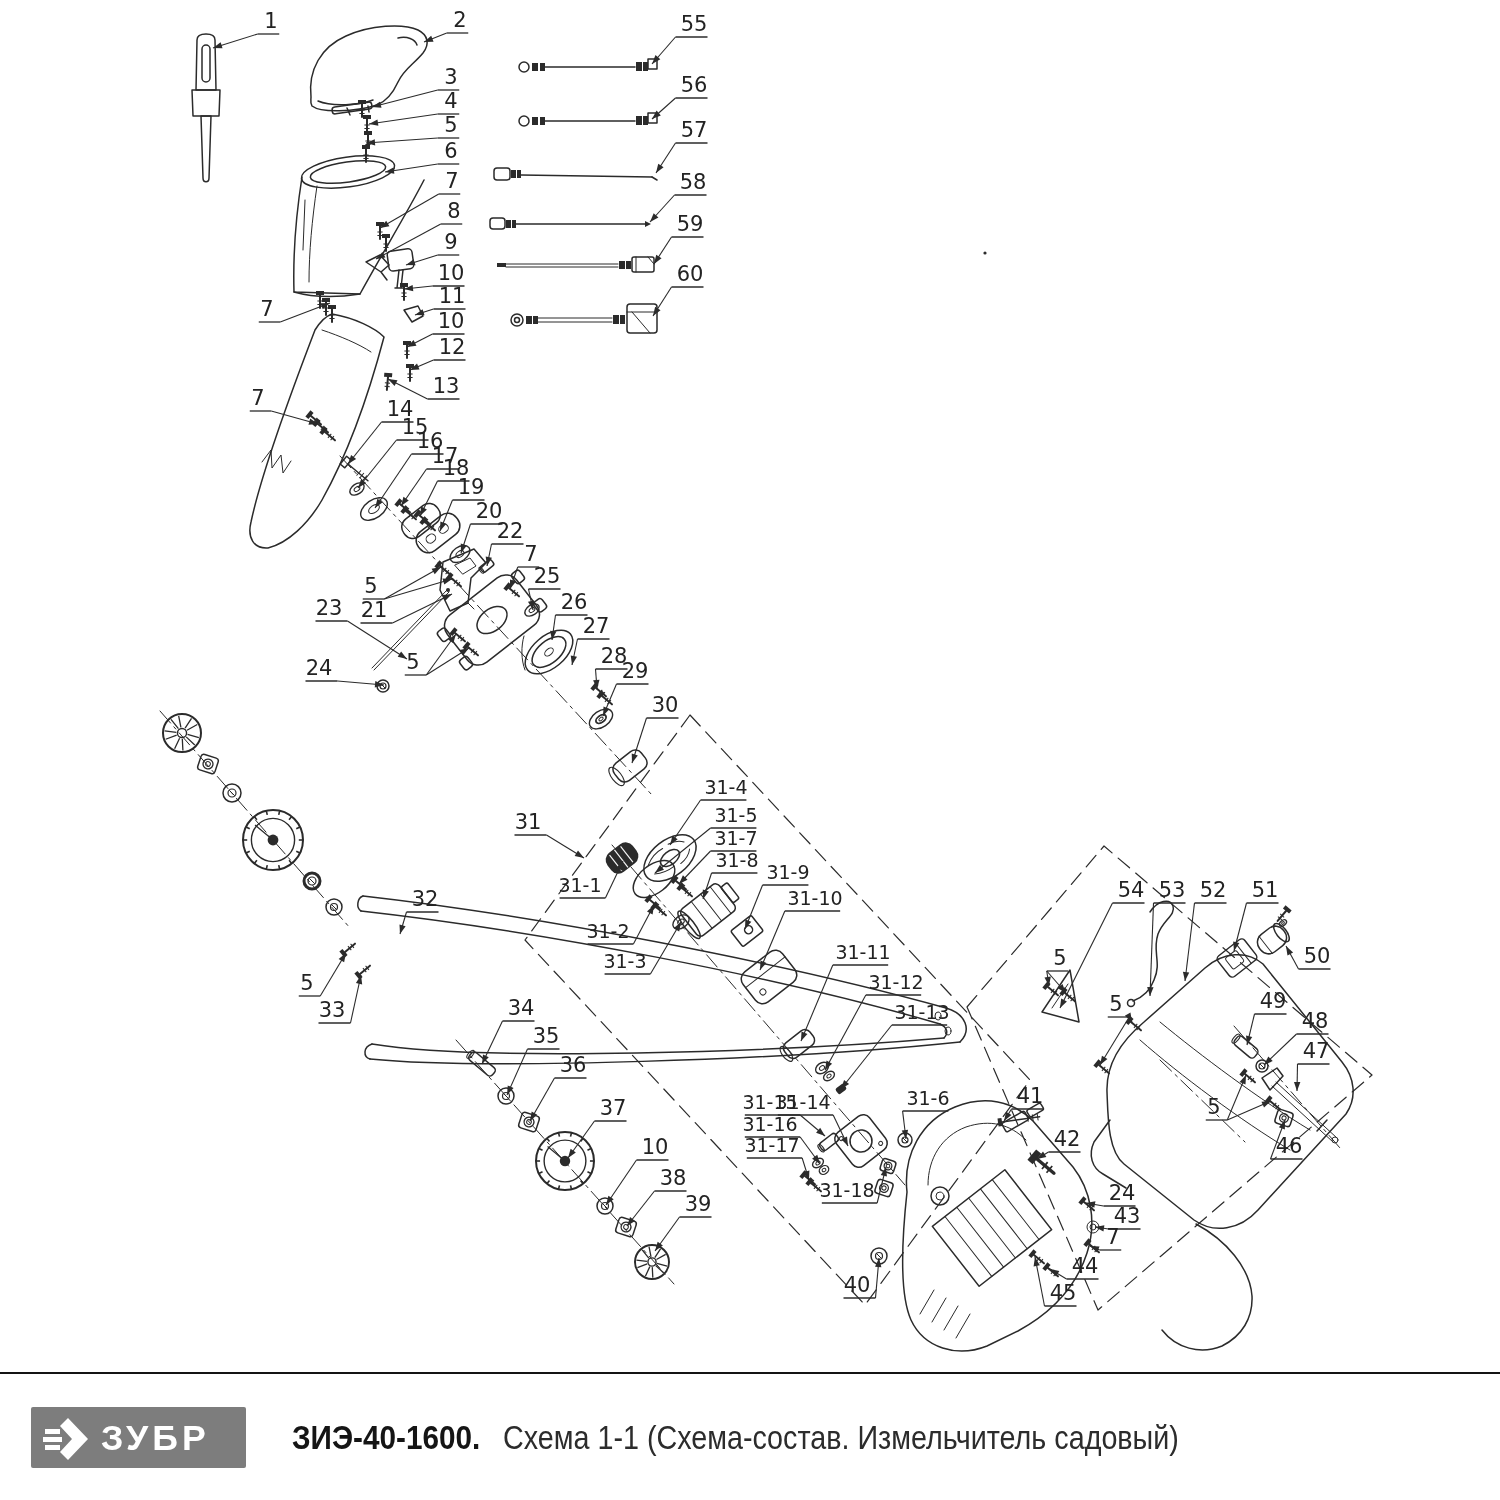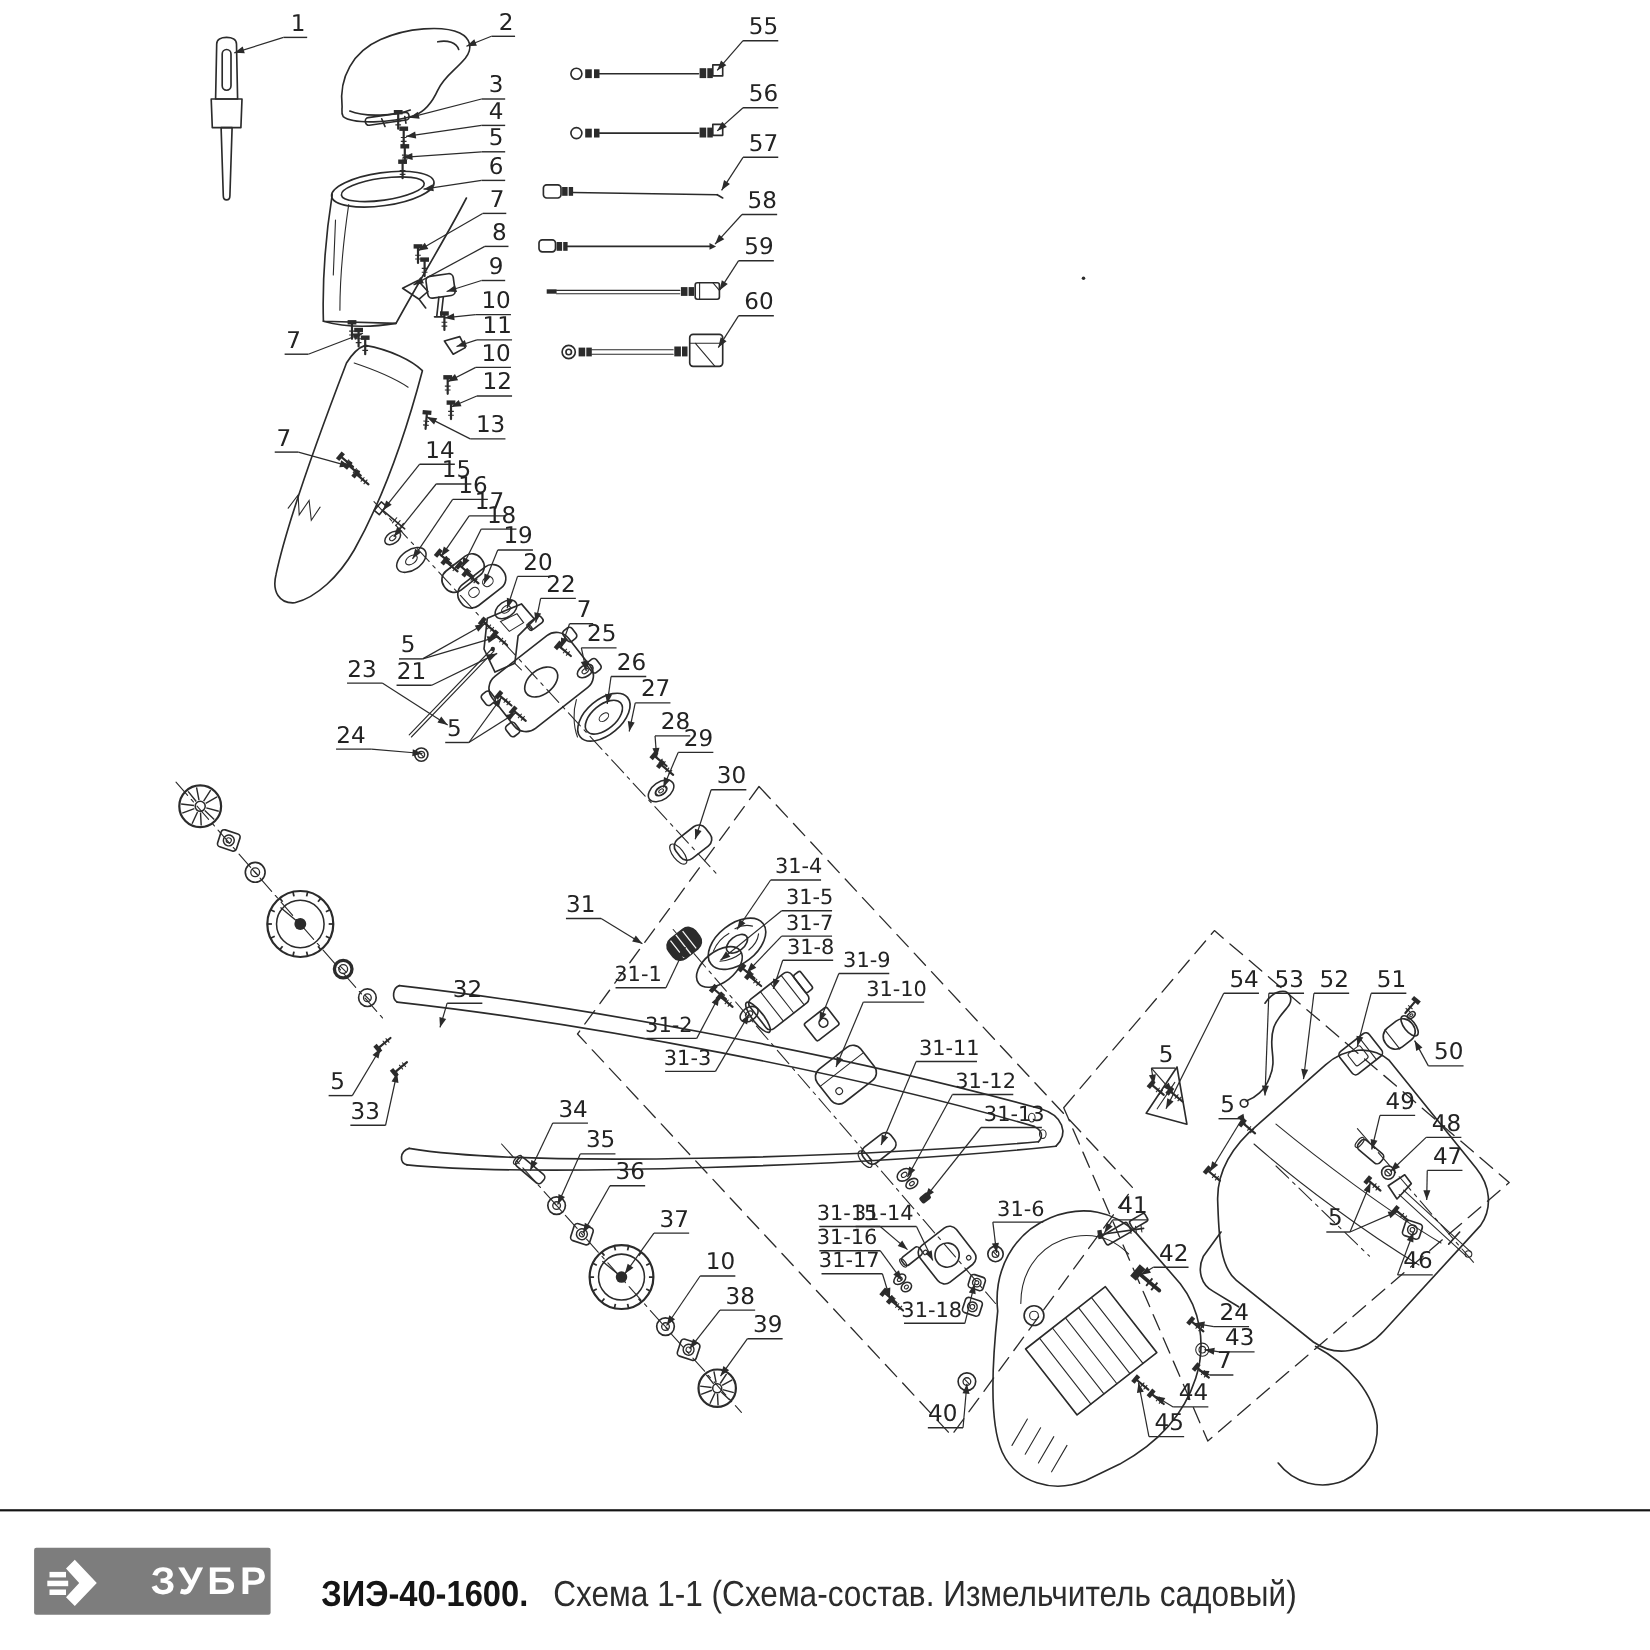--- a/index.html
+++ b/index.html
@@ -10,21 +10,21 @@
   .thin{fill:none;stroke:#2b2b2b;stroke-width:1;stroke-linecap:round;}
   .dk{fill:#2b2b2b;stroke:none;}
   .dash{stroke-dasharray:15 8;stroke-width:1.2;}
   .dashdot{stroke-dasharray:16 5 3 5;stroke-width:1;}
   .footer{position:absolute;left:0;top:1372px;width:1500px;height:128px;background:#fff;
           border-top:2px solid #141414;box-sizing:border-box;}
   .logo{position:absolute;left:31px;top:33px;width:215px;height:61px;border-radius:2px;
         display:flex;align-items:center;}
   .logo-text{color:#fff;font-weight:bold;font-size:35px;letter-spacing:4px;margin-left:8px;
              transform:scaleX(1.02);transform-origin:left center;}
-  .titlerow{position:absolute;left:292px;top:33px;height:61px;display:flex;align-items:flex-end;white-space:nowrap;}
+  .titlerow{position:absolute;left:292px;top:33px;height:61px;display:flex;align-items:center;white-space:nowrap;}
   .model{font-size:33px;font-weight:bold;display:inline-block;transform:scaleX(0.9);transform-origin:left center;}
   .subtitle{font-size:33px;font-weight:normal;display:inline-block;transform:scaleX(0.87);transform-origin:left center;margin-left:2px;}
 </style>
 </head>
 <body>
 
 <div class="stage">
 
 <svg id="diagram" width="1500" height="1372" viewBox="0 0 1500 1372" xmlns="http://www.w3.org/2000/svg">
 
@@ -1281,21 +1281,21 @@
         <g>
           <path d="M1270.5,1159 L1302.5,1159" stroke="#2b2b2b" stroke-width="1.3" fill="none"></path>
           <text x="1289" y="1153" font-size="21" text-anchor="middle">46</text>
           <path d="M1270.5,1159 L1285,1120" stroke="#2b2b2b" stroke-width="1.1" fill="none"></path>
           <polygon points="1285,1120 1278.8642038638961,1127.3206561028487 1284.8630080768673,1129.5509807461326" fill="#2b2b2b"></polygon>
         </g>
       </g>
 </svg>
 
 <div class="footer">
-  <div class="logo" id="logo-box" style="background: rgb(125, 125, 125); gap: 36px;">
+  <div class="logo" id="logo-box" style="background: rgb(125, 125, 125);">
     <svg width="52" height="52" viewBox="0 0 52 52" style="margin-left:10px">
       <rect x="4" y="17" width="15" height="5" fill="#fff"></rect>
       <rect x="2" y="25" width="19" height="5" fill="#fff"></rect>
       <rect x="4" y="33" width="15" height="5" fill="#fff"></rect>
       <polygon points="27,6 47,27 27,48 19,40 31,27 19,14" fill="#fff"></polygon>
     </svg>
     <span class="logo-text" style="color: rgb(255, 255, 255);">ЗУБР</span>
   </div>
   <div class="titlerow">
     <span class="model" id="model-text" style="color: rgb(21, 21, 21);">ЗИЭ-40-1600.</span>

